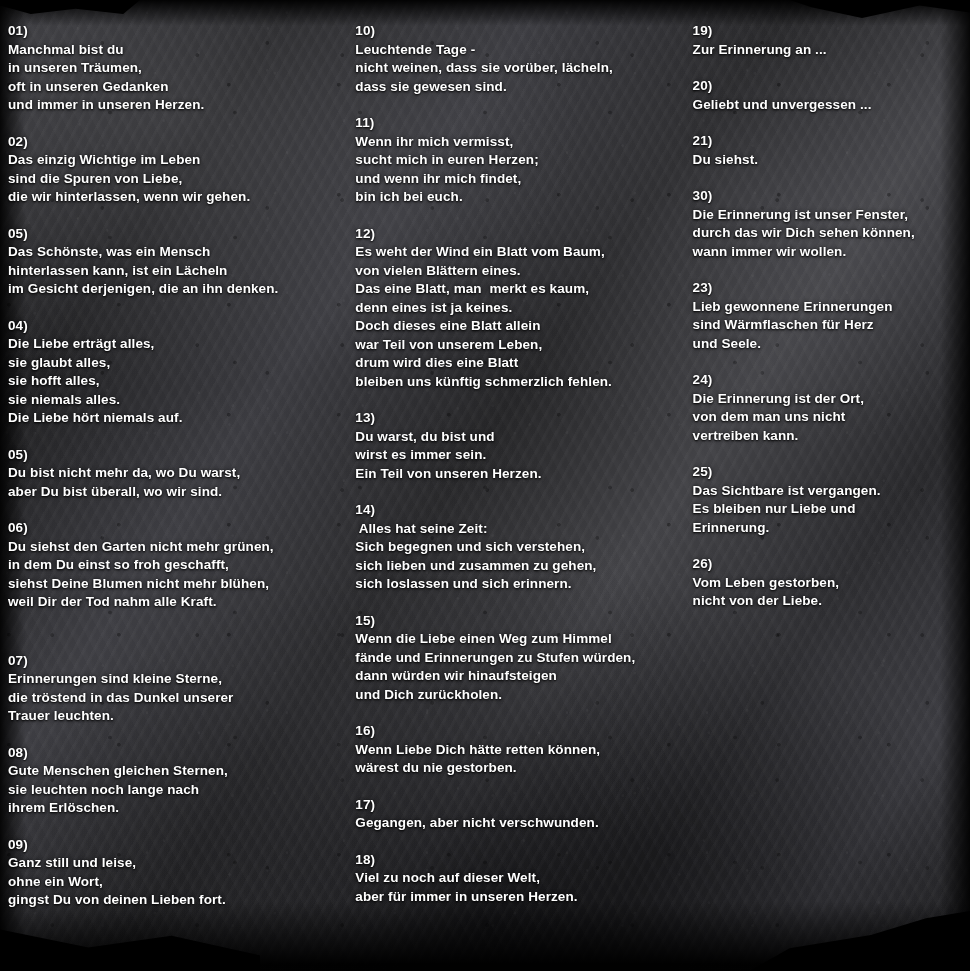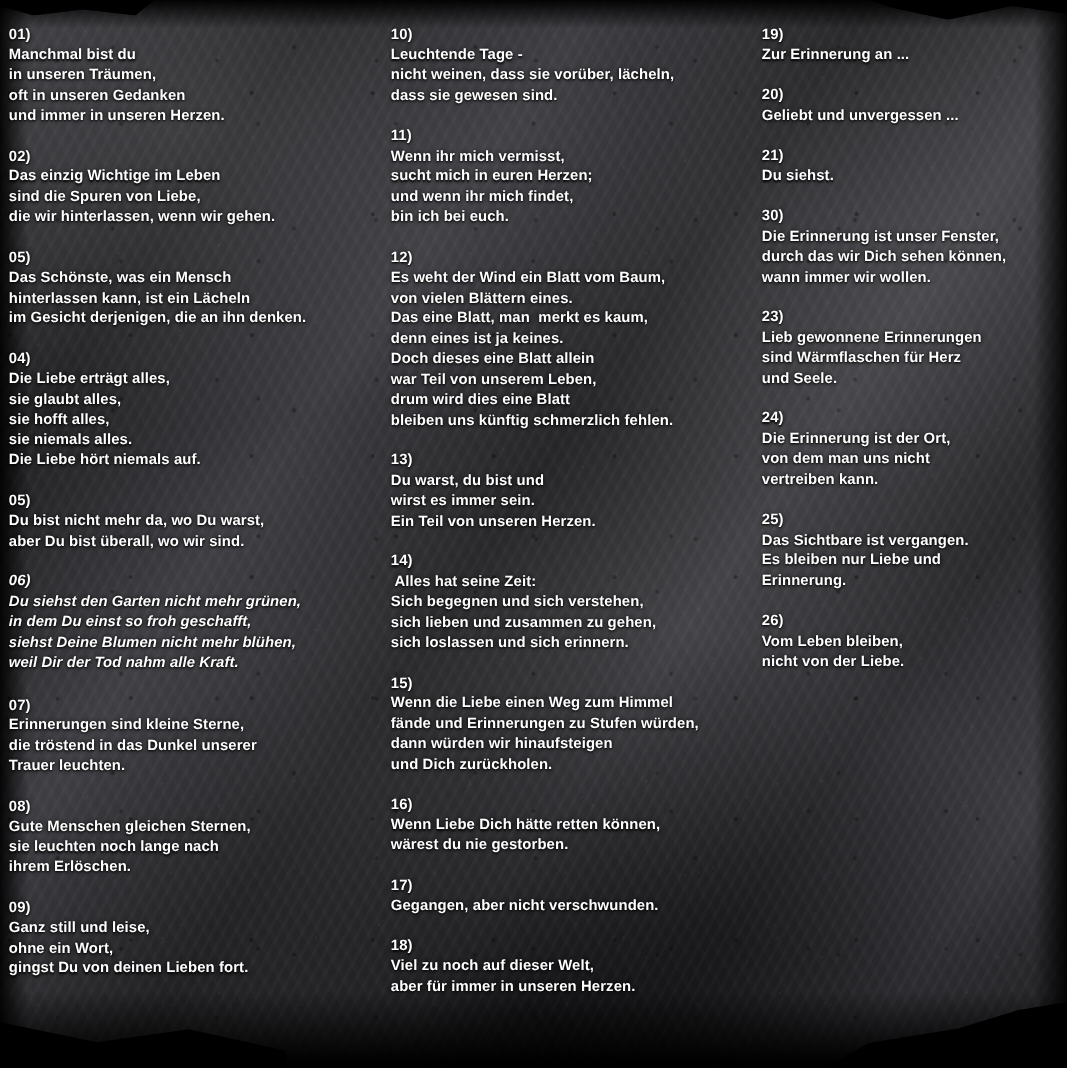--- a/index.html
+++ b/index.html
@@ -171,21 +171,21 @@
         <div class="entry-line">sie glaubt alles,</div>
         <div class="entry-line">sie hofft alles,</div>
         <div class="entry-line">sie niemals alles.</div>
         <div class="entry-line">Die Liebe hört niemals auf.</div>
       </div>
       <div class="entry">
         <div class="entry-num">05)</div>
         <div class="entry-line">Du bist nicht mehr da, wo Du warst,</div>
         <div class="entry-line">aber Du bist überall, wo wir sind.</div>
       </div>
-      <div class="entry" style="margin-bottom:20px;font-style:italic;">
+      <div class="entry" style="margin-bottom:40px;">
         <div class="entry-num">06)</div>
         <div class="entry-line">Du siehst den Garten nicht mehr grünen,</div>
         <div class="entry-line">in dem Du einst so froh geschafft,</div>
         <div class="entry-line">siehst Deine Blumen nicht mehr blühen,</div>
         <div class="entry-line">weil Dir der Tod nahm alle Kraft.</div>
       </div>
       <div class="entry">
         <div class="entry-num">07)</div>
         <div class="entry-line">Erinnerungen sind kleine Sterne,</div>
         <div class="entry-line">die tröstend in das Dunkel unserer</div>
@@ -298,19 +298,19 @@
         <div class="entry-line">vertreiben kann.</div>
       </div>
       <div class="entry">
         <div class="entry-num">25)</div>
         <div class="entry-line">Das Sichtbare ist vergangen.</div>
         <div class="entry-line">Es bleiben nur Liebe und</div>
         <div class="entry-line">Erinnerung.</div>
       </div>
       <div class="entry">
         <div class="entry-num">26)</div>
-        <div class="entry-line">Vom Leben bleiben,</div>
+        <div class="entry-line">Vom Leben gestorben,</div>
         <div class="entry-line">nicht von der Liebe.</div>
       </div>
     </div>
 
   </div>
 </div>
 
 </body></html>

